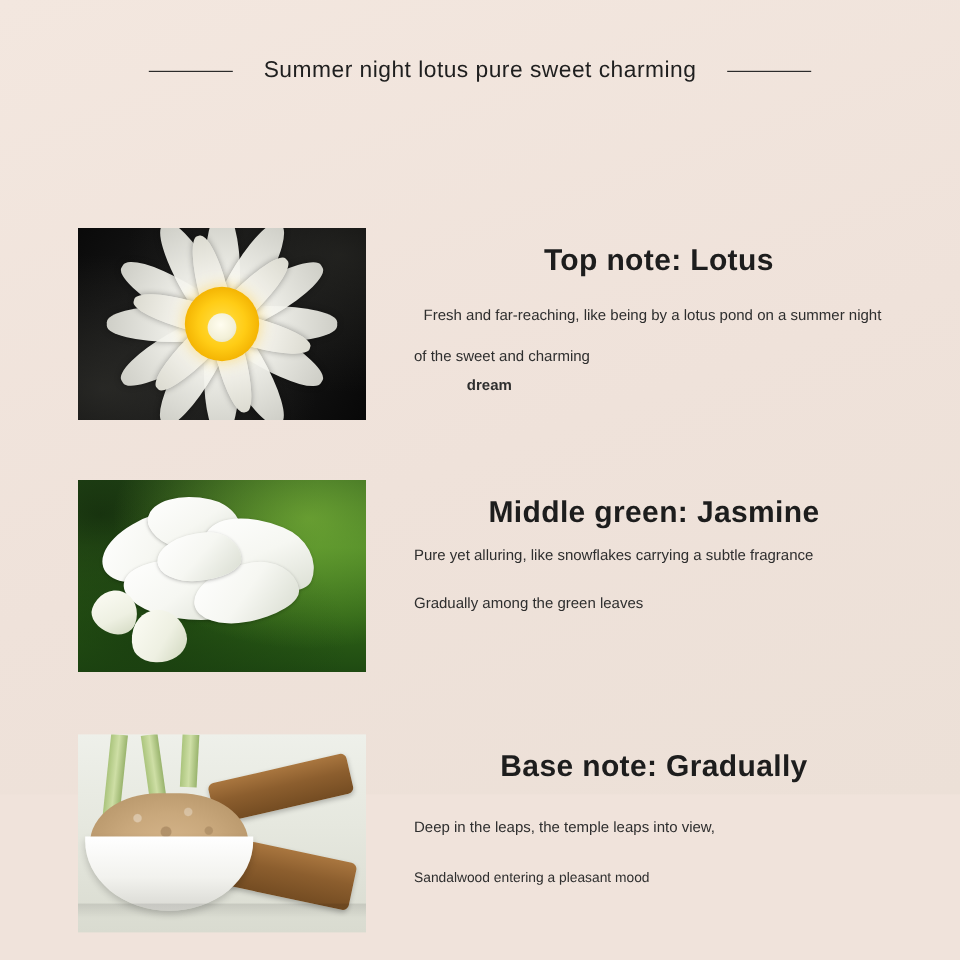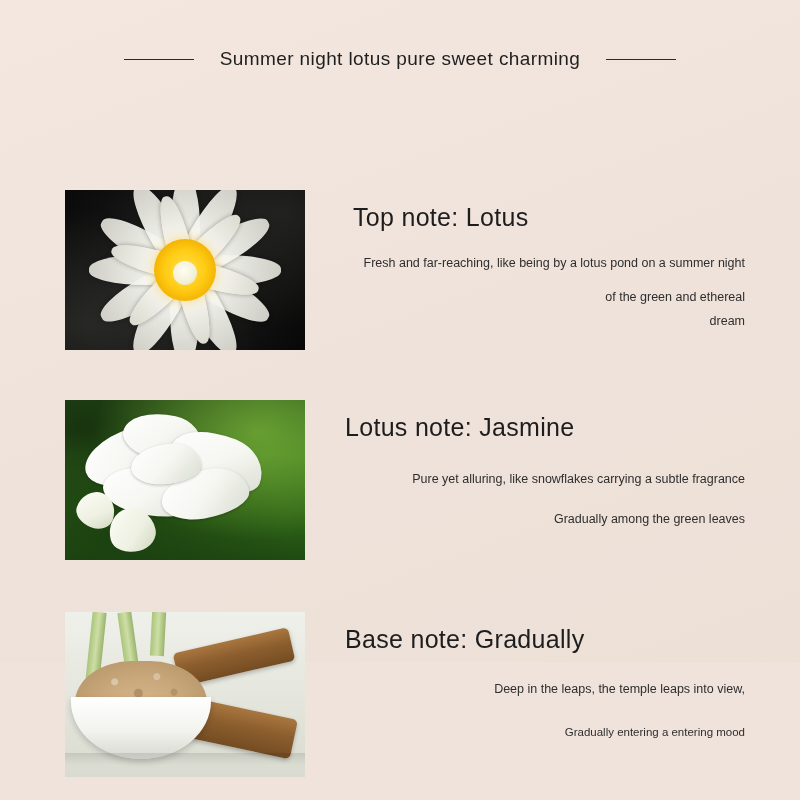--- a/index.html
+++ b/index.html
@@ -72,35 +72,35 @@
     margin-left: 40px;
     flex: 1 1 auto;
     padding-top: 14px;
   }
   .note-title {
     font-size: 25px;
     color: #1d1d1d;
     letter-spacing: 0.3px;
     line-height: 1.1;
     margin: 0;
-    font-weight: 400;
+    font-weight: 700;
+    text-align: center;
   }
   .row-1 .note-title { font-size: 25px; margin-left: 8px; }
   .note-desc {
     font-size: 12.5px;
     color: #2e2e2e;
     line-height: 1.15;
     margin: 0;
-    text-align: right;
   }
   .row-1 .desc-1 { margin-top: 24px; margin-left: 8px; }
   .row-1 .desc-2 { margin-top: 20px; margin-left: 0px; }
-  .row-1 .desc-3 { margin-top: 10px; margin-left: 56px; }
-
-  .row-2 .desc-1 { margin-top: 30px; }
+  .row-1 .desc-3 { margin-top: 10px; margin-left: 44px; font-weight: bold; }
+
+  .row-2 .desc-1 { margin-top: 14px; }
   .row-2 .desc-2 { margin-top: 26px; }
 
   .row-3 .desc-1 { margin-top: 28px; }
   .row-3 .desc-2 { margin-top: 30px; font-size: 11.5px; }
 
   
   .img-lotus {
     background: radial-gradient(circle at 46% 52%, #2d2d2d 0%, #141414 45%, #070707 100%);
   }
   .img-lotus .leafbg {
@@ -256,39 +256,39 @@
       <div class="petal p2" style="transform:rotate(135deg) translateX(30px);"></div>
       <div class="petal p2" style="transform:rotate(195deg) translateX(30px);"></div>
       <div class="petal p2" style="transform:rotate(255deg) translateX(30px);"></div>
       <div class="petal p2" style="transform:rotate(315deg) translateX(30px);"></div>
       <div class="core"></div>
       <div class="core-inner"></div>
     </div>
     <div class="text-col">
       <div class="note-title">Top note: Lotus</div>
       <div class="note-desc desc-1">Fresh and far-reaching, like being by a lotus pond on a summer night</div>
-      <div class="note-desc desc-2">of the green and ethereal</div>
+      <div class="note-desc desc-2">of the sweet and charming</div>
       <div class="note-desc desc-3">dream</div>
     </div>
   </div>
 
   <div class="row row-2">
     <div class="thumb img-jasmine">
       <div class="grass"></div>
       <div class="jpetal" style="left:18px;  top:30px;  width:92px;  height:52px;  transform:rotate(-18deg);"></div>
       <div class="jpetal" style="left:58px;  top:14px;  width:80px;  height:46px;  transform:rotate(12deg);"></div>
       <div class="jpetal" style="left:104px; top:34px;  width:96px;  height:54px;  transform:rotate(22deg);"></div>
       <div class="jpetal" style="left:38px;  top:66px;  width:104px; height:50px;  transform:rotate(8deg);"></div>
       <div class="jpetal" style="left:96px;  top:70px;  width:88px;  height:48px;  transform:rotate(-10deg);"></div>
       <div class="jpetal" style="left:66px;  top:44px;  width:70px;  height:40px;  transform:rotate(-4deg);"></div>
       <div class="jbud" style="left:44px;  top:108px; width:46px;  height:44px;  transform:rotate(-14deg);"></div>
       <div class="jbud" style="left:12px;  top:92px;  width:38px;  height:36px;  transform:rotate(20deg);"></div>
     </div>
     <div class="text-col">
-      <div class="note-title">Lotus note: Jasmine</div>
+      <div class="note-title">Middle green: Jasmine</div>
       <div class="note-desc desc-1">Pure yet alluring, like snowflakes carrying a subtle fragrance</div>
       <div class="note-desc desc-2">Gradually among the green leaves</div>
     </div>
   </div>
 
   <div class="row row-3">
     <div class="thumb img-sandal">
       <div class="bamboo" style="left:24px; transform:rotate(6deg);"></div>
       <div class="bamboo" style="left:56px; height:54px; transform:rotate(-8deg);"></div>
       <div class="bamboo" style="left:86px; height:44px; transform:rotate(3deg);"></div>
@@ -296,17 +296,17 @@
       <div class="stick stick-2"></div>
       <div class="powder">
         <div class="powder-texture"></div>
       </div>
       <div class="bowl"></div>
       <div class="shadow-line"></div>
     </div>
     <div class="text-col">
       <div class="note-title">Base note: Gradually</div>
       <div class="note-desc desc-1">Deep in the leaps, the temple leaps into view,</div>
-      <div class="note-desc desc-2">Gradually entering a entering mood</div>
+      <div class="note-desc desc-2">Sandalwood entering a pleasant mood</div>
     </div>
   </div>
 
 </div>
 
 </body></html>

